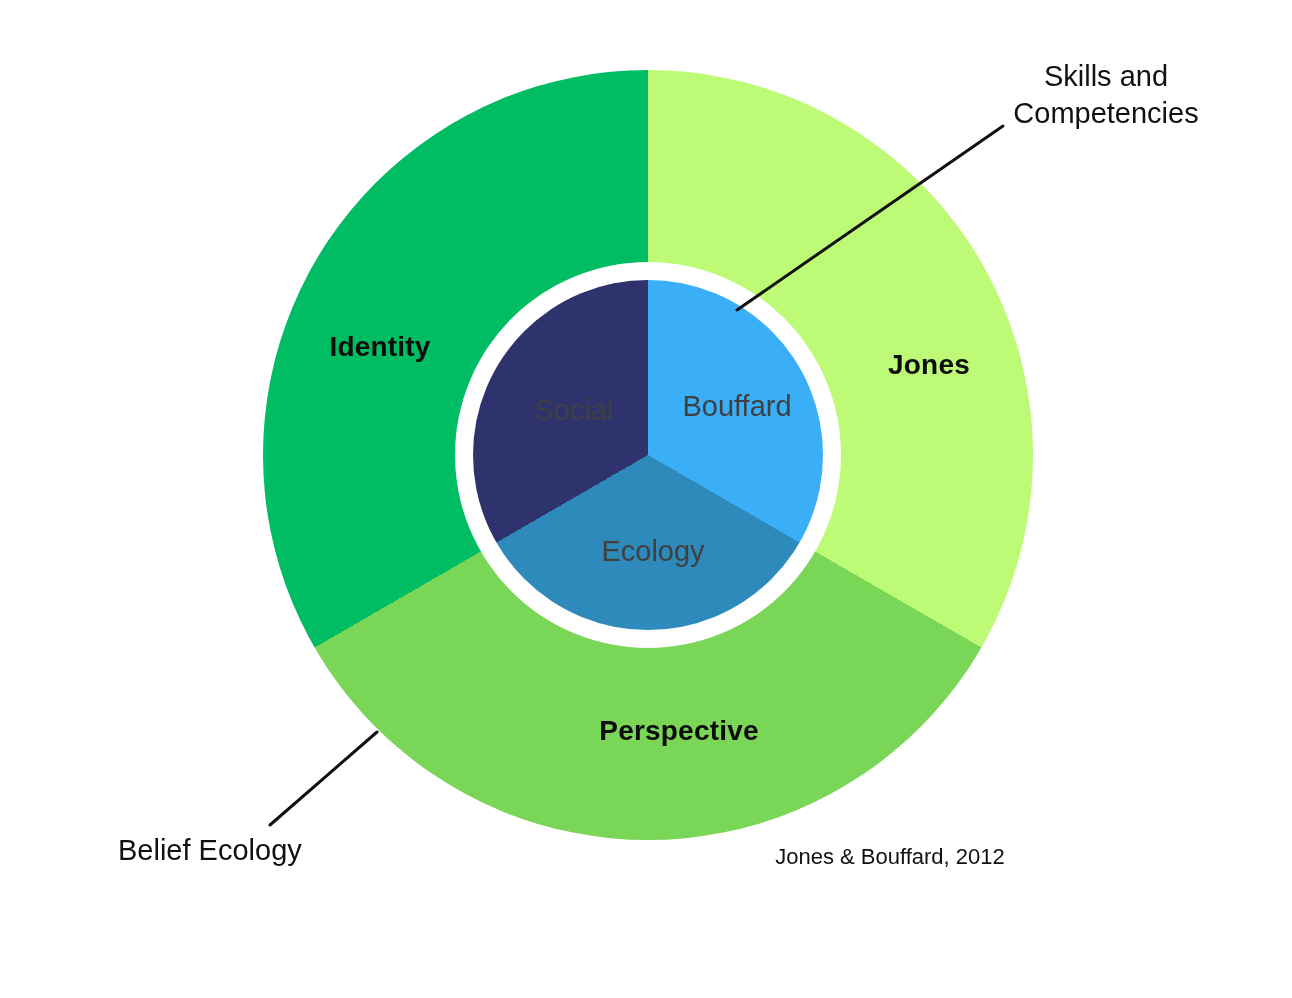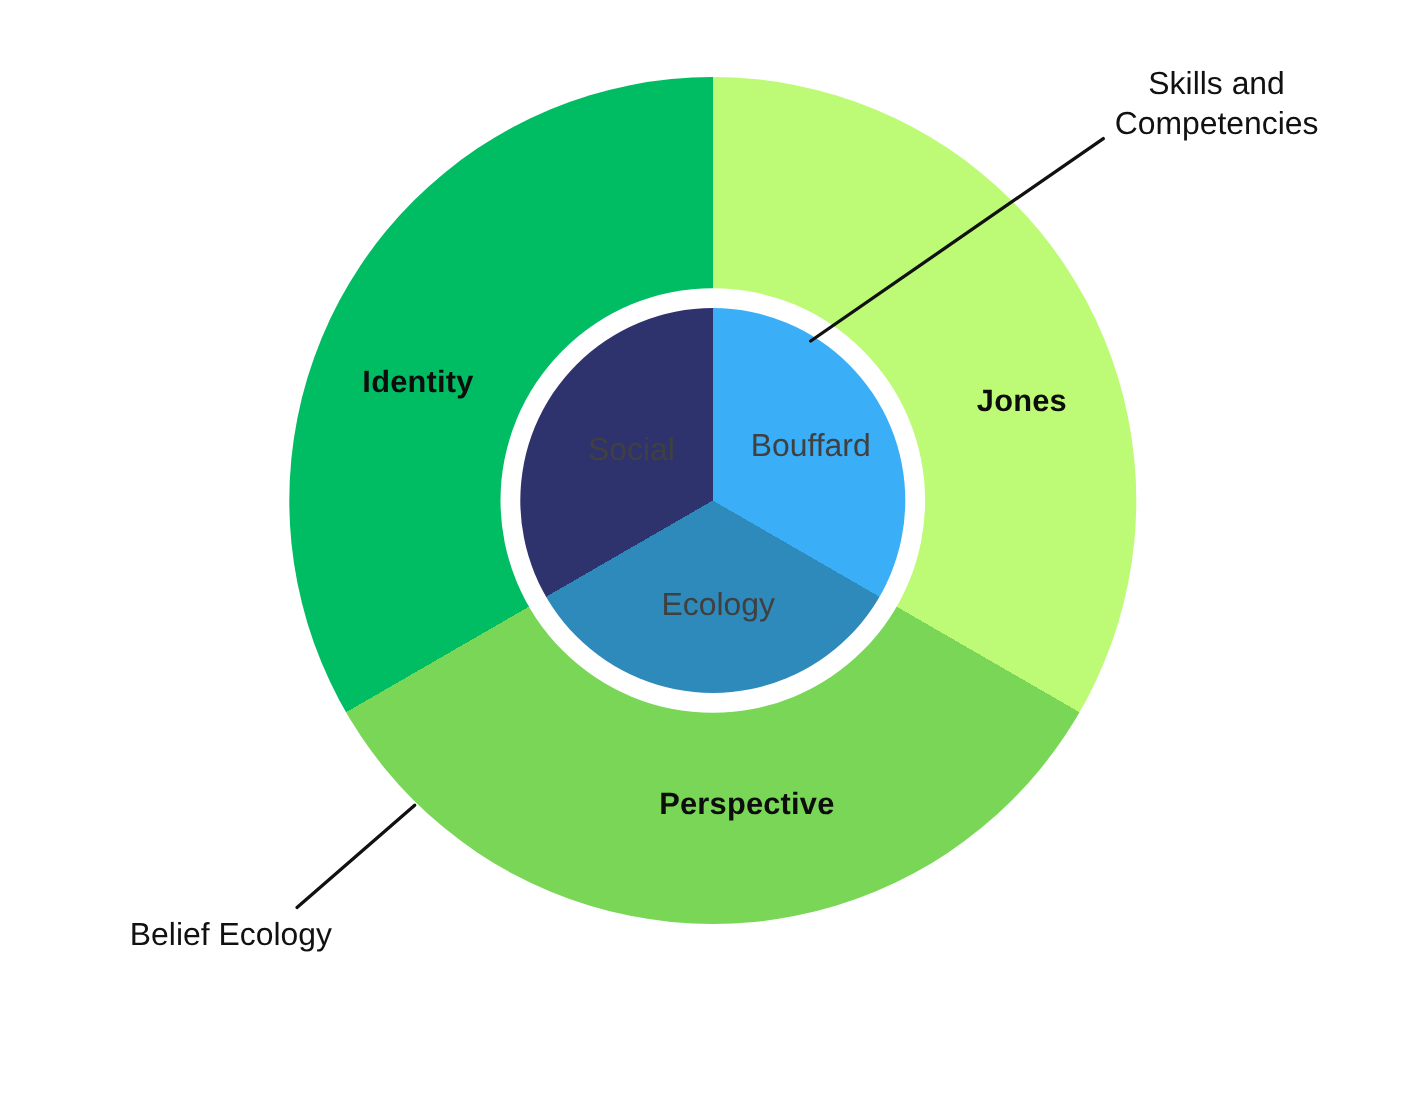--- a/index.html
+++ b/index.html
@@ -70,14 +70,15 @@
     <line x1="270" y1="825" x2="377" y2="732" stroke-width="3" stroke-linecap="round" stroke="#111111"></line>
   </svg>
 
   <div id="skills-annotation" class="annotation-text">
     <div>Skills and</div>
     <div>Competencies</div>
   </div>
 
   <div id="belief-annotation" class="annotation-text">Belief Ecology</div>
 
+  <div id="citation">Jones &amp; Bouffard, 2012</div>
 
 </div>
 
 </body></html>

